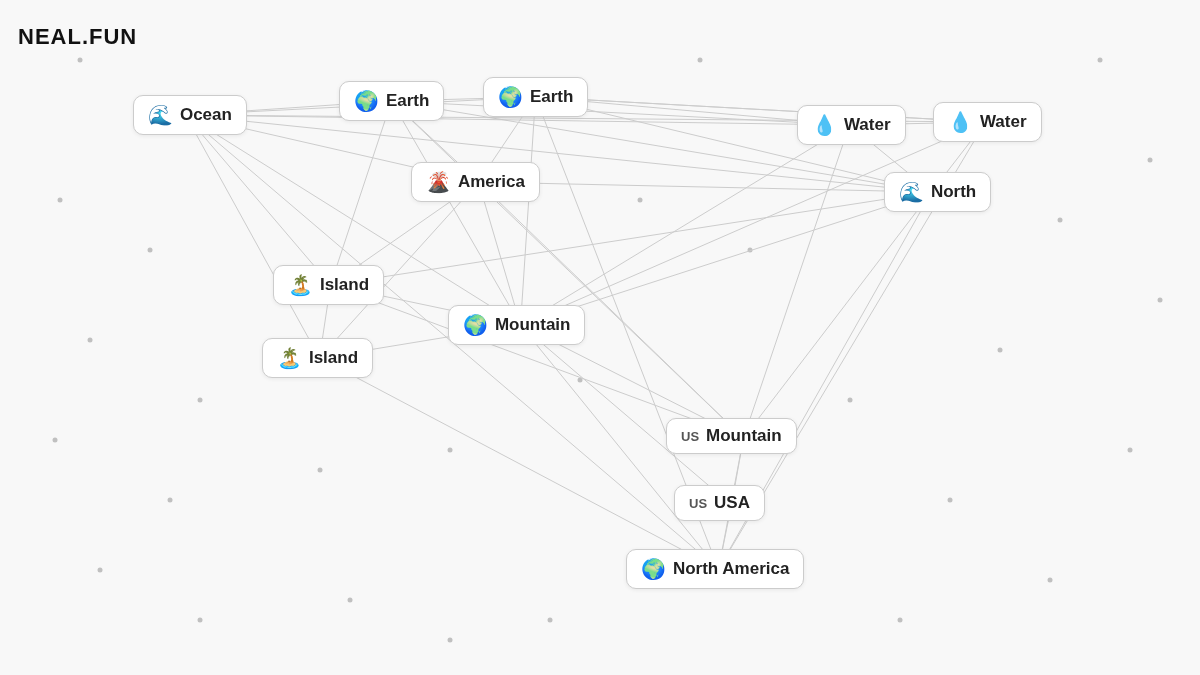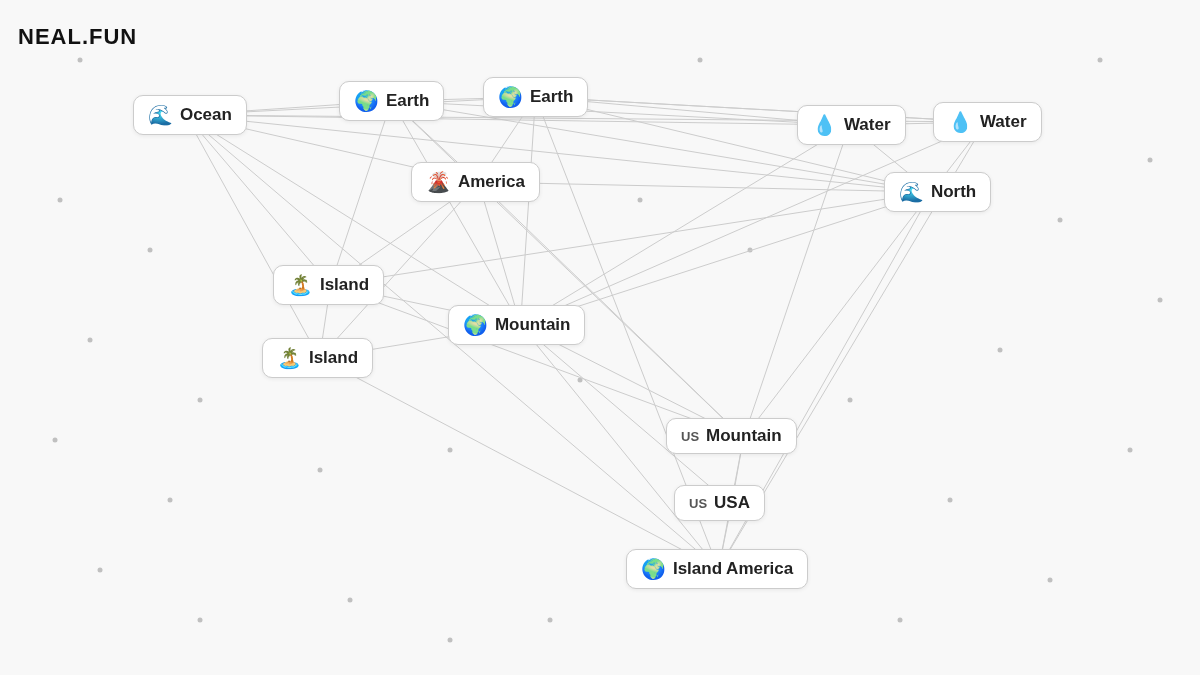--- a/index.html
+++ b/index.html
@@ -180,15 +180,15 @@
     <div class="node" style="left: 666px; top: 418px;">
       <span class="emoji" style="font-size: 13px; font-weight: 700; color: rgb(85, 85, 85);">US</span>
       <span>Mountain</span>
     </div>
     <div class="node" style="left: 674px; top: 485px;">
       <span class="emoji" style="font-size: 13px; font-weight: 700; color: rgb(85, 85, 85);">US</span>
       <span>USA</span>
     </div>
     <div class="node" style="left: 626px; top: 549px;">
       <span class="emoji">🌍</span>
-      <span>Island America</span>
+      <span>North America</span>
     </div>
   </div>
 
 </body></html>

